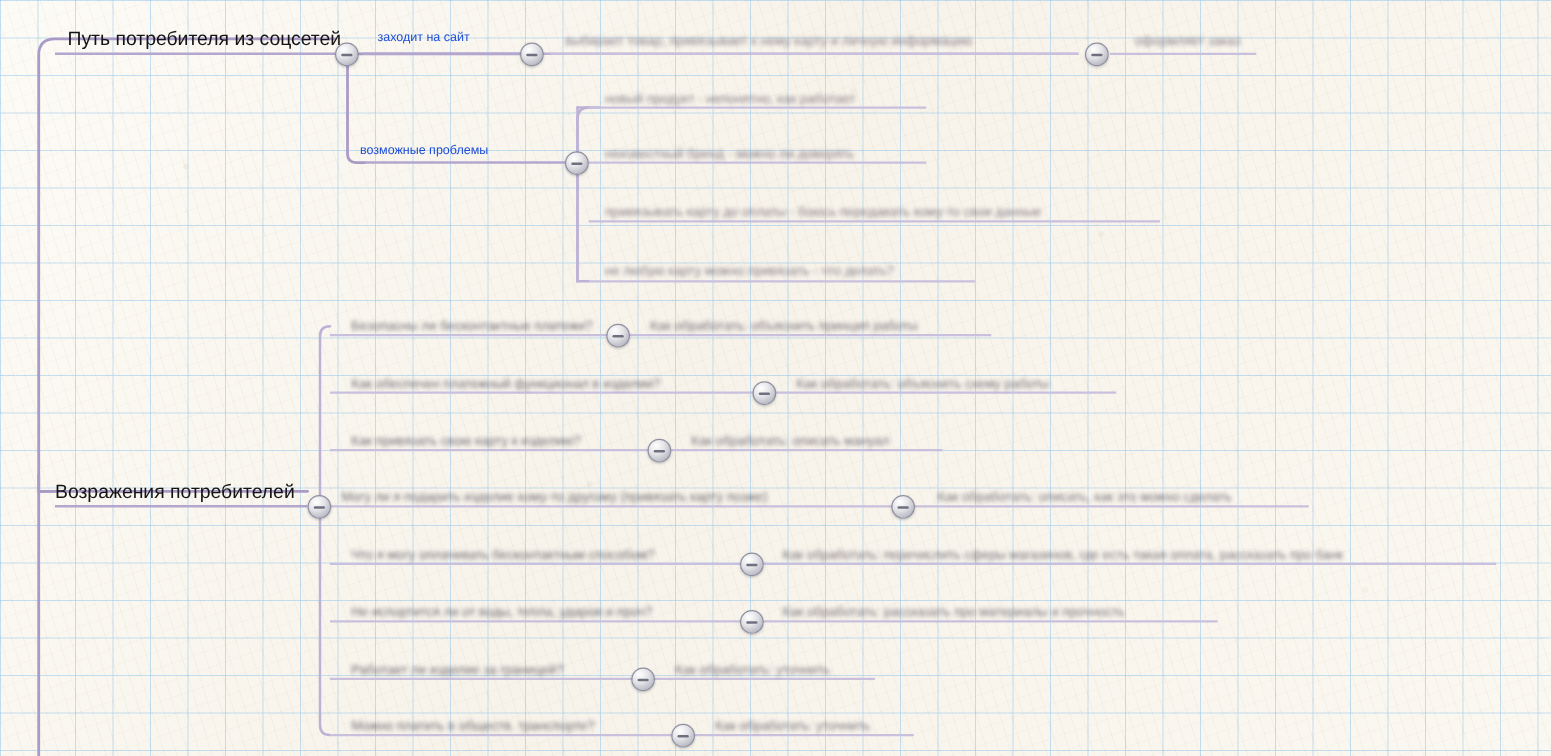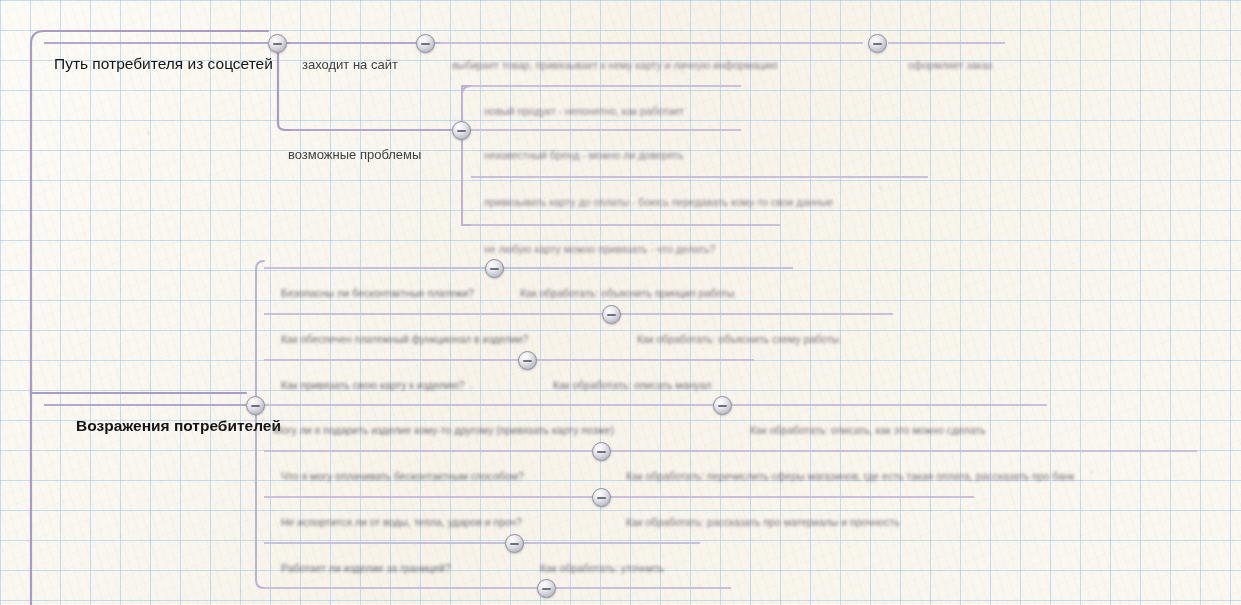--- a/index.html
+++ b/index.html
@@ -42,24 +42,23 @@
   .lnk.soft{stroke:#bdb2d6;stroke-width:2;}
   .ul{stroke:#b3a6cf;stroke-width:2;}
   .ul.faint{stroke:#c9c0de;stroke-width:1.8;}
 
   
   .node{
     position:absolute;
     white-space:nowrap;
     color:#1d1d1d;
     line-height:1;
-    margin-top:32px;
   }
   .node.lvl1{font-size:15.5px;color:#141414;}
-  .node.lvl2{font-size:13px;color:#404040;}
+  .node.lvl2{font-size:10px;color:#1d4ed8;}
   .node.blur{
     color:#6b6070;
     filter:blur(1.55px);
     opacity:.82;
   }
   .node.blur.sm{font-size:10.5px;filter:blur(1.5px);}
   .node.blur.q{font-size:10.5px;color:#4f4a57;filter:blur(1.5px);}
   .node.blur.a{font-size:10.5px;color:#5a5060;filter:blur(1.5px);}
 
   
@@ -137,21 +136,21 @@
 <div class="node blur sm" style="left:908px;top:28px;">оформляет заказ</div>
 
 <div class="node lvl2" style="left:288px;top:116px;">возможные проблемы</div>
 <div class="tgl" style="left:452px;top:121px;"></div>
 
 <div class="node blur sm" style="left:484px;top:74px;">новый продукт - непонятно, как работает</div>
 <div class="node blur sm" style="left:484px;top:118px;">неизвестный бренд - можно ли доверять</div>
 <div class="node blur sm" style="left:484px;top:165px;">привязывать карту до оплаты - боюсь передавать кому-то свои данные</div>
 <div class="node blur sm" style="left:484px;top:212px;">не любую карту можно привязать - что делать?</div>
 
-<div class="node lvl1" style="left:76px;top:386px;font-weight:bold;">Возражения потребителей</div>
+<div class="node lvl1" style="left:44px;top:386px;">Возражения потребителей</div>
 <div class="tgl" style="left:246px;top:396px;"></div>
 
 <div class="node blur q" style="left:281px;top:256px;">Безопасны ли бесконтактные платежи?</div>
 <div class="tgl" style="left:485px;top:259px;"></div>
 <div class="node blur a" style="left:520px;top:256px;">Как обработать: объяснить принцип работы</div>
 
 <div class="node blur q" style="left:281px;top:302px;">Как обеспечен платежный функционал в изделии?</div>
 <div class="tgl" style="left:602px;top:305px;"></div>
 <div class="node blur a" style="left:637px;top:302px;">Как обработать: объяснить схему работы</div>
 

